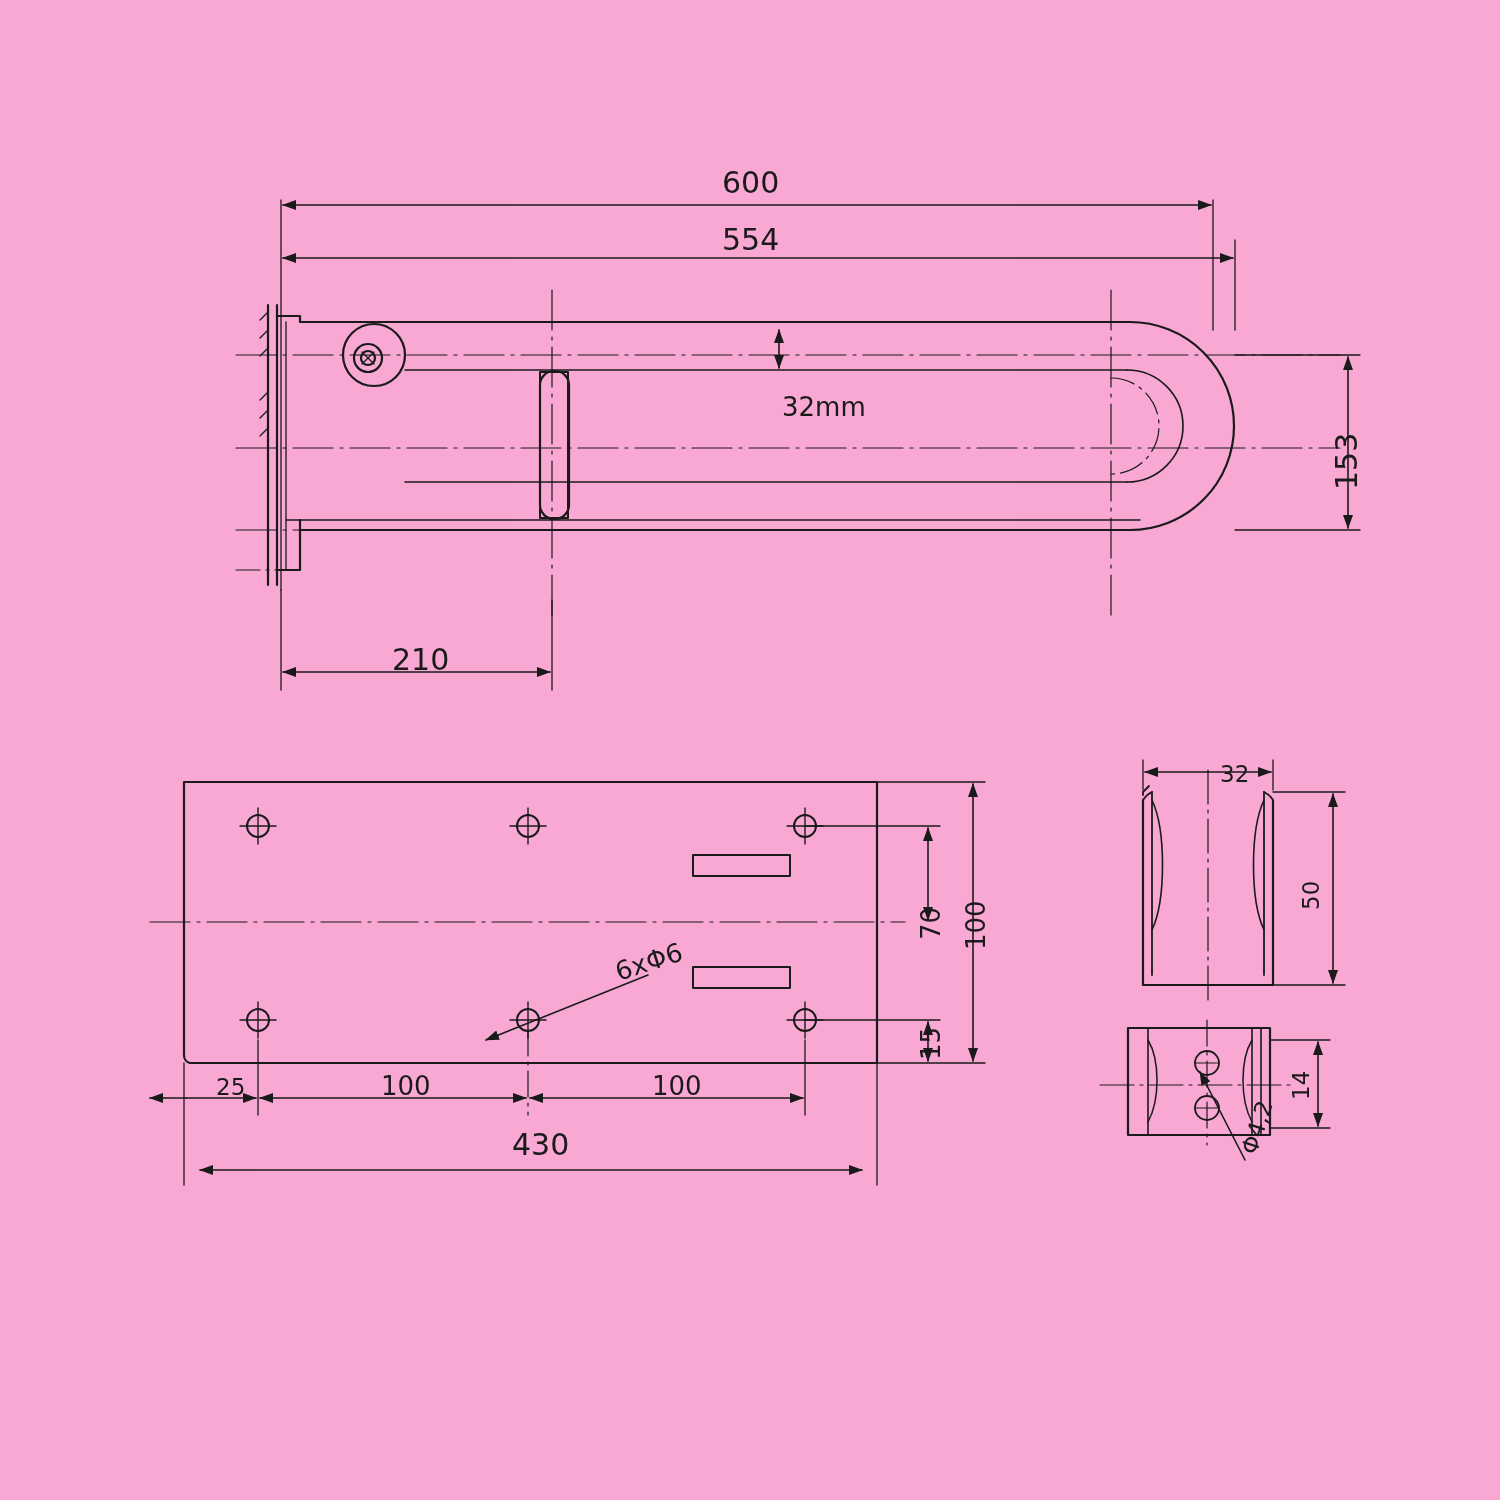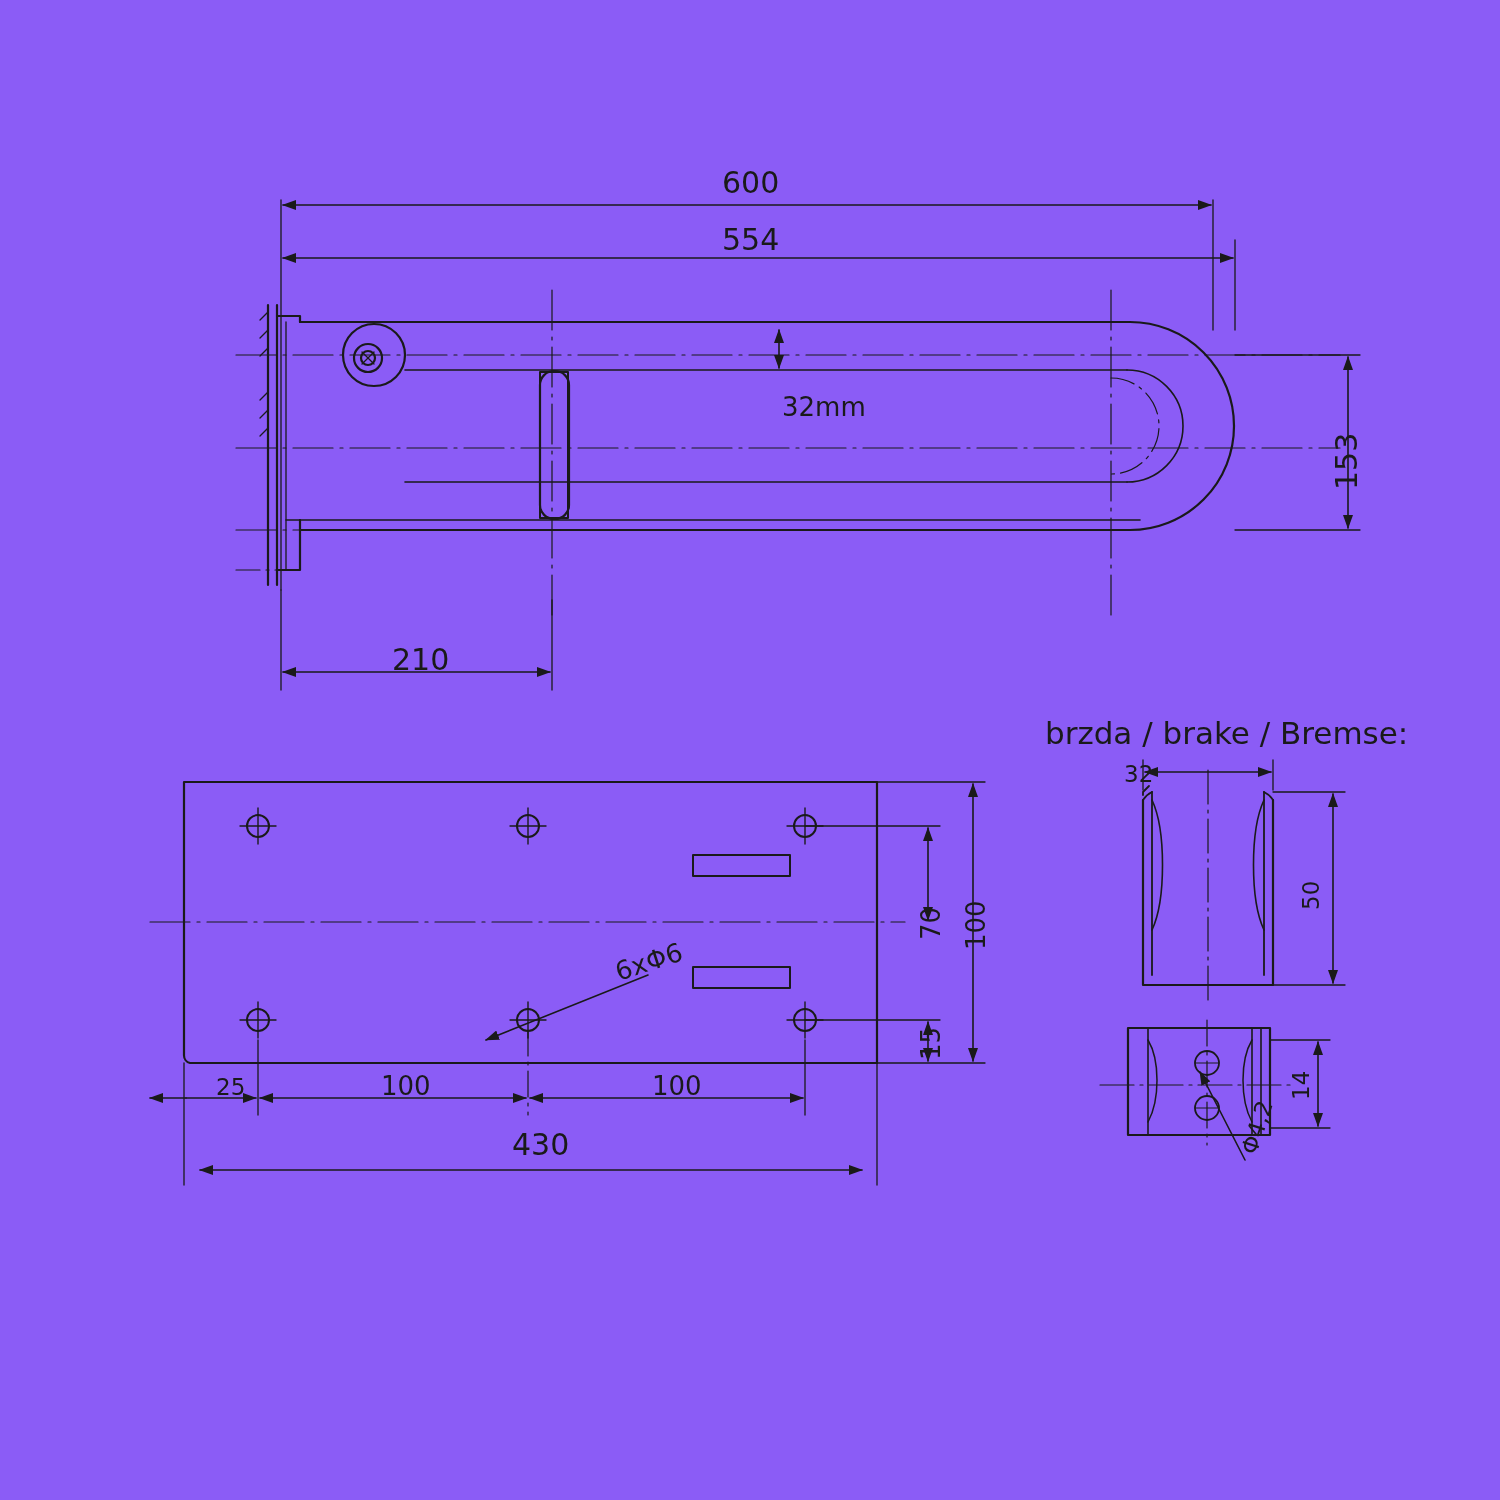--- a/index.html
+++ b/index.html
@@ -4,21 +4,21 @@
 <style>
   html, body {
     margin: 0;
     padding: 0;
     background: #ffffff;
   }
   #sheet {
     position: relative;
     width: 1500px;
     height: 1500px;
-    background: #8b5cf6;
+    background: #f9a8d4;
     font-family: "DejaVu Sans", sans-serif;
     color: #1a1a1a;
     overflow: hidden;
   }
   svg.draw {
     position: absolute;
     left: 0;
     top: 0;
     width: 1500px;
     height: 1500px;
@@ -212,29 +212,28 @@
 
     </g>
   </svg>
 
   <div class="lbl dim-big" style="left:722px; top:168px;">600</div>
   <div class="lbl dim-big" style="left:722px; top:225px;">554</div>
   <div class="lbl dim-med" style="left:782px; top:394px;">32mm</div>
   <div class="lbl dim-big rot90" style="left:1332px; top:490px;">153</div>
   <div class="lbl dim-big" style="left:392px; top:645px;">210</div>
 
-  <div class="lbl title-txt" style="left:1045px; top:718px;">brzda / brake / Bremse:</div>
 
   <div class="lbl dim-sm" style="left:208px; top:1076px;margin-left:8px;">25</div>
   <div class="lbl dim-med" style="left:381px; top:1073px;">100</div>
   <div class="lbl dim-med" style="left:652px; top:1073px;">100</div>
   <div class="lbl dim-big" style="left:512px; top:1130px;">430</div>
   <div class="lbl dim-med rot90" style="left:963px; top:950px;">100</div>
   <div class="lbl dim-med rot90" style="left:918px; top:940px;">70</div>
   <div class="lbl dim-med rot90" style="left:918px; top:1060px;">15</div>
   <div class="lbl dim-med rot-neg" style="left:612px; top:960px;">6xΦ6</div>
 
-  <div class="lbl dim-sm" style="left:1124px; top:763px;">32</div>
+  <div class="lbl dim-sm" style="left:1220px; top:763px;">32</div>
   <div class="lbl dim-sm rot90" style="left:1300px; top:910px;">50</div>
   <div class="lbl dim-sm rot90" style="left:1290px; top:1100px;">14</div>
   <div class="lbl dim-sm rot-steep" style="left:1238px; top:1150px;">Φ4,2</div>
 
 </div>
 
 </body></html>

